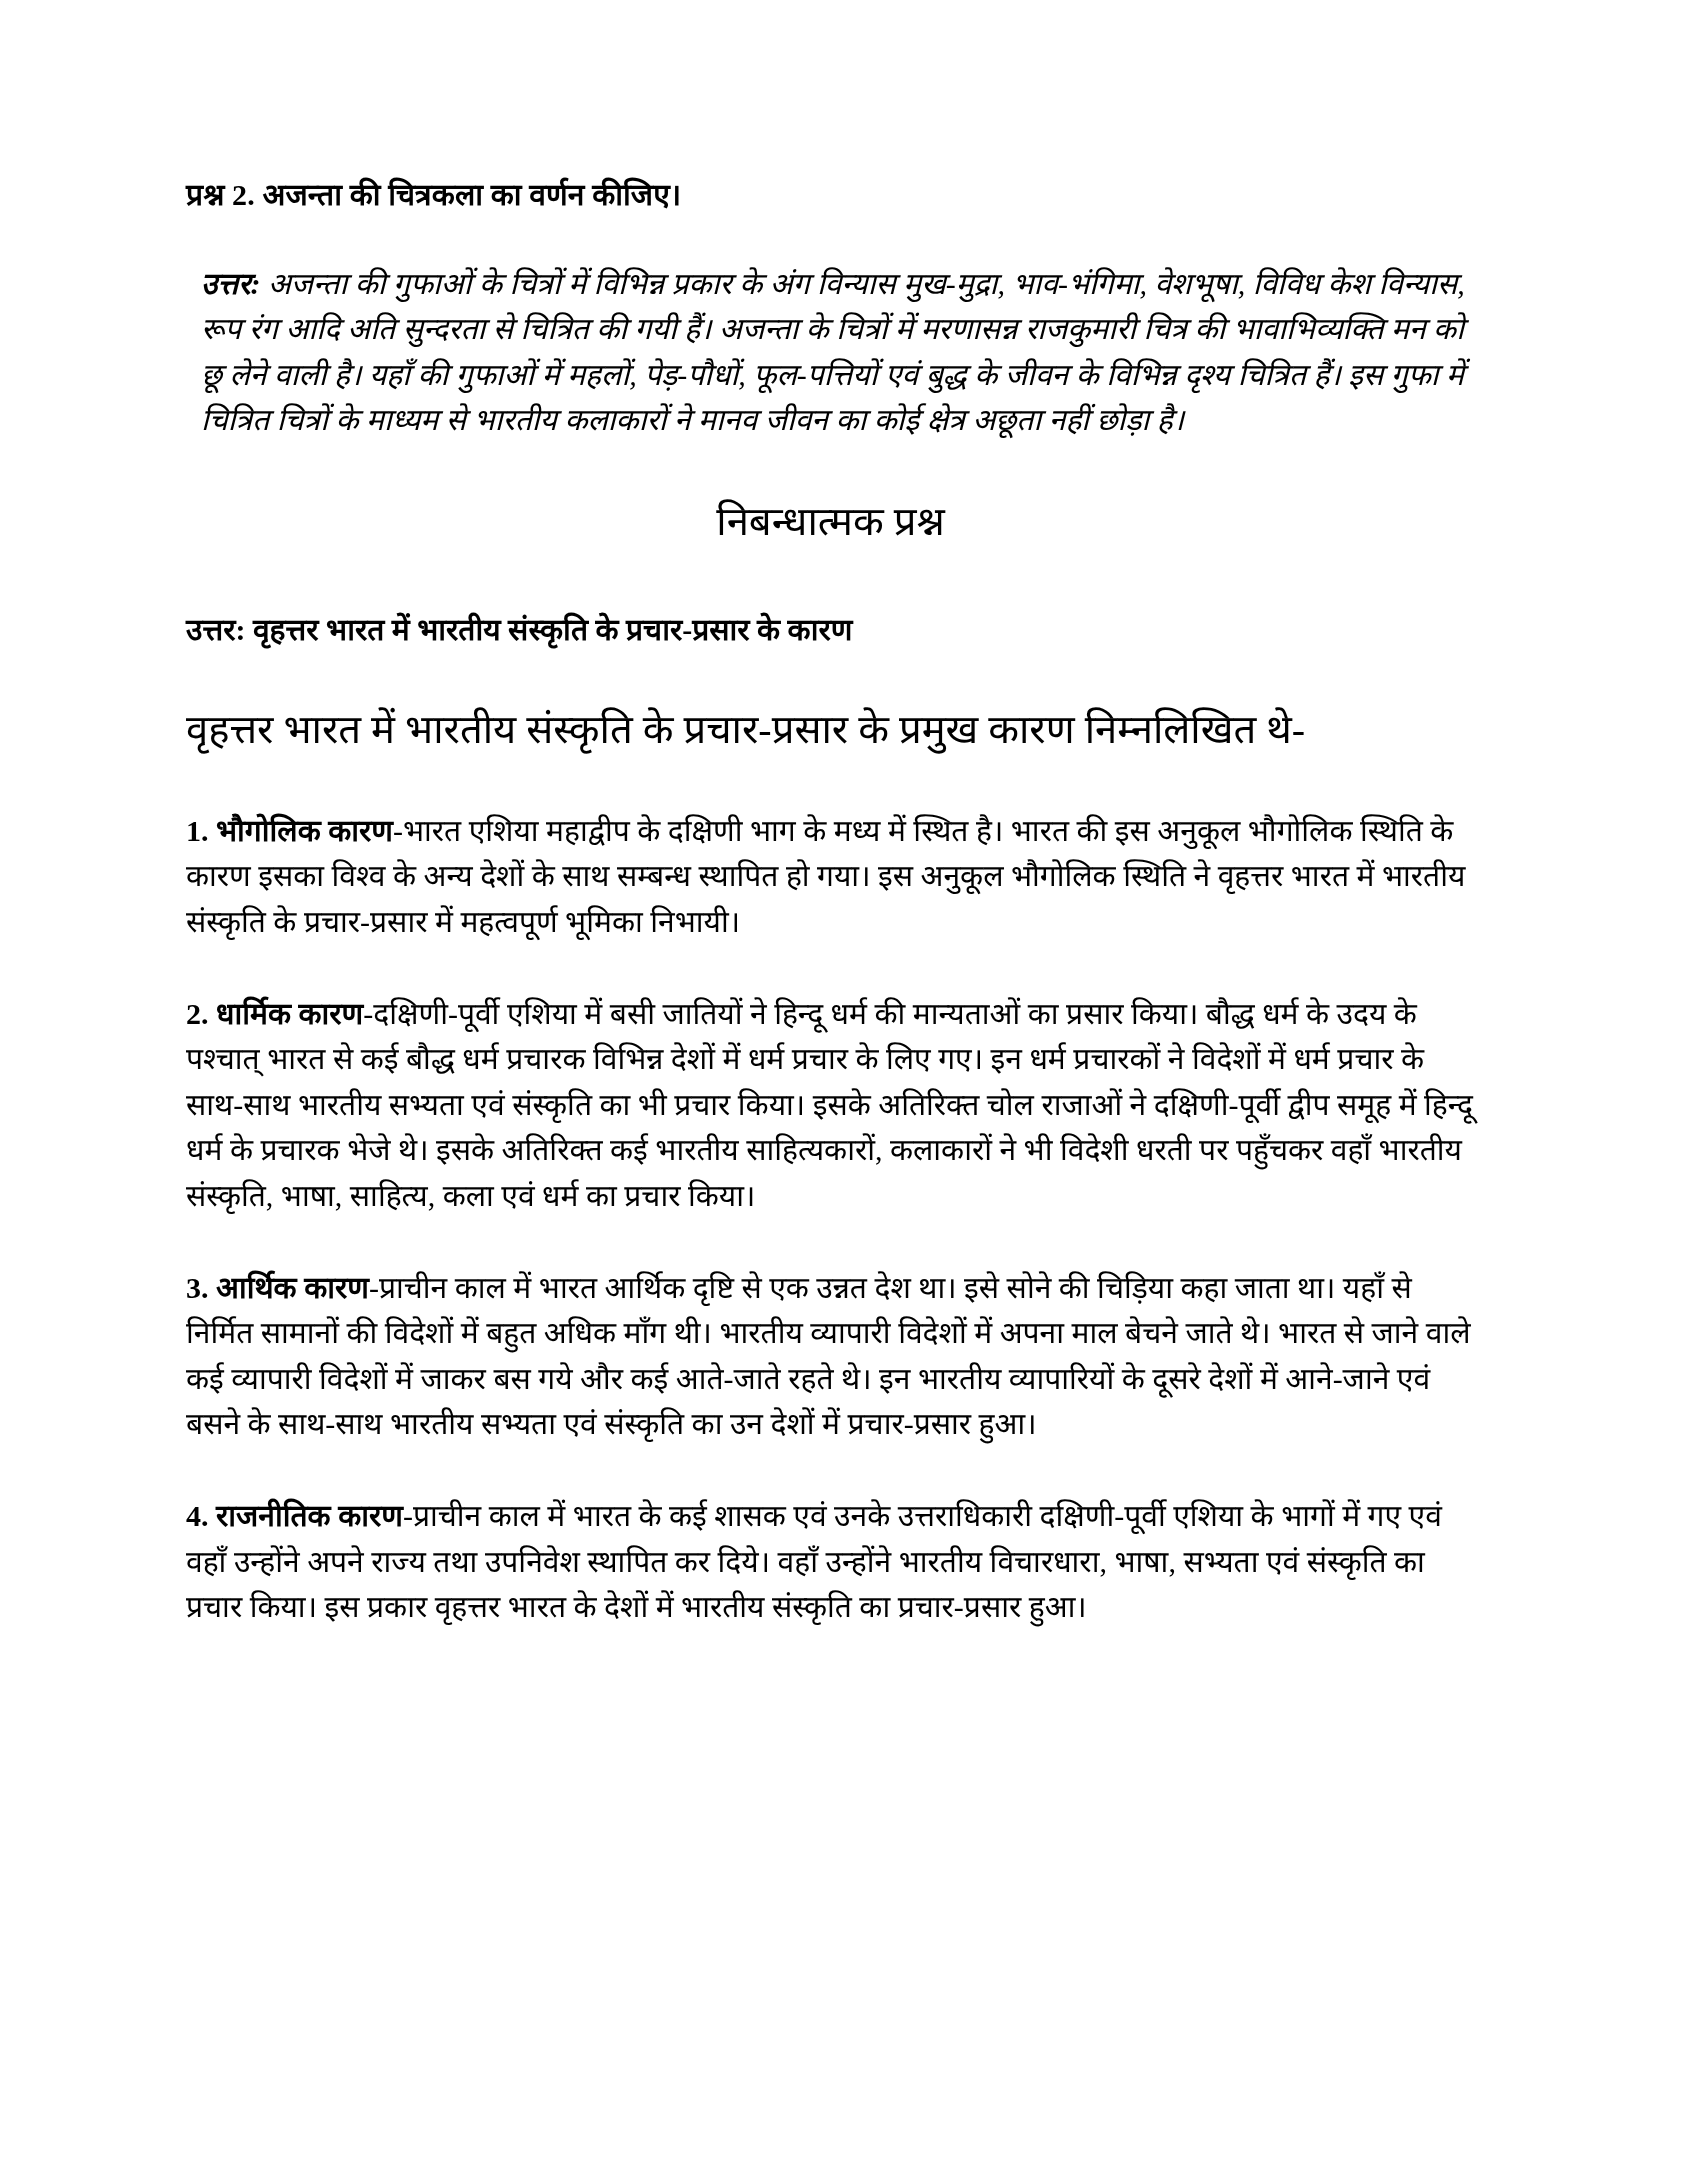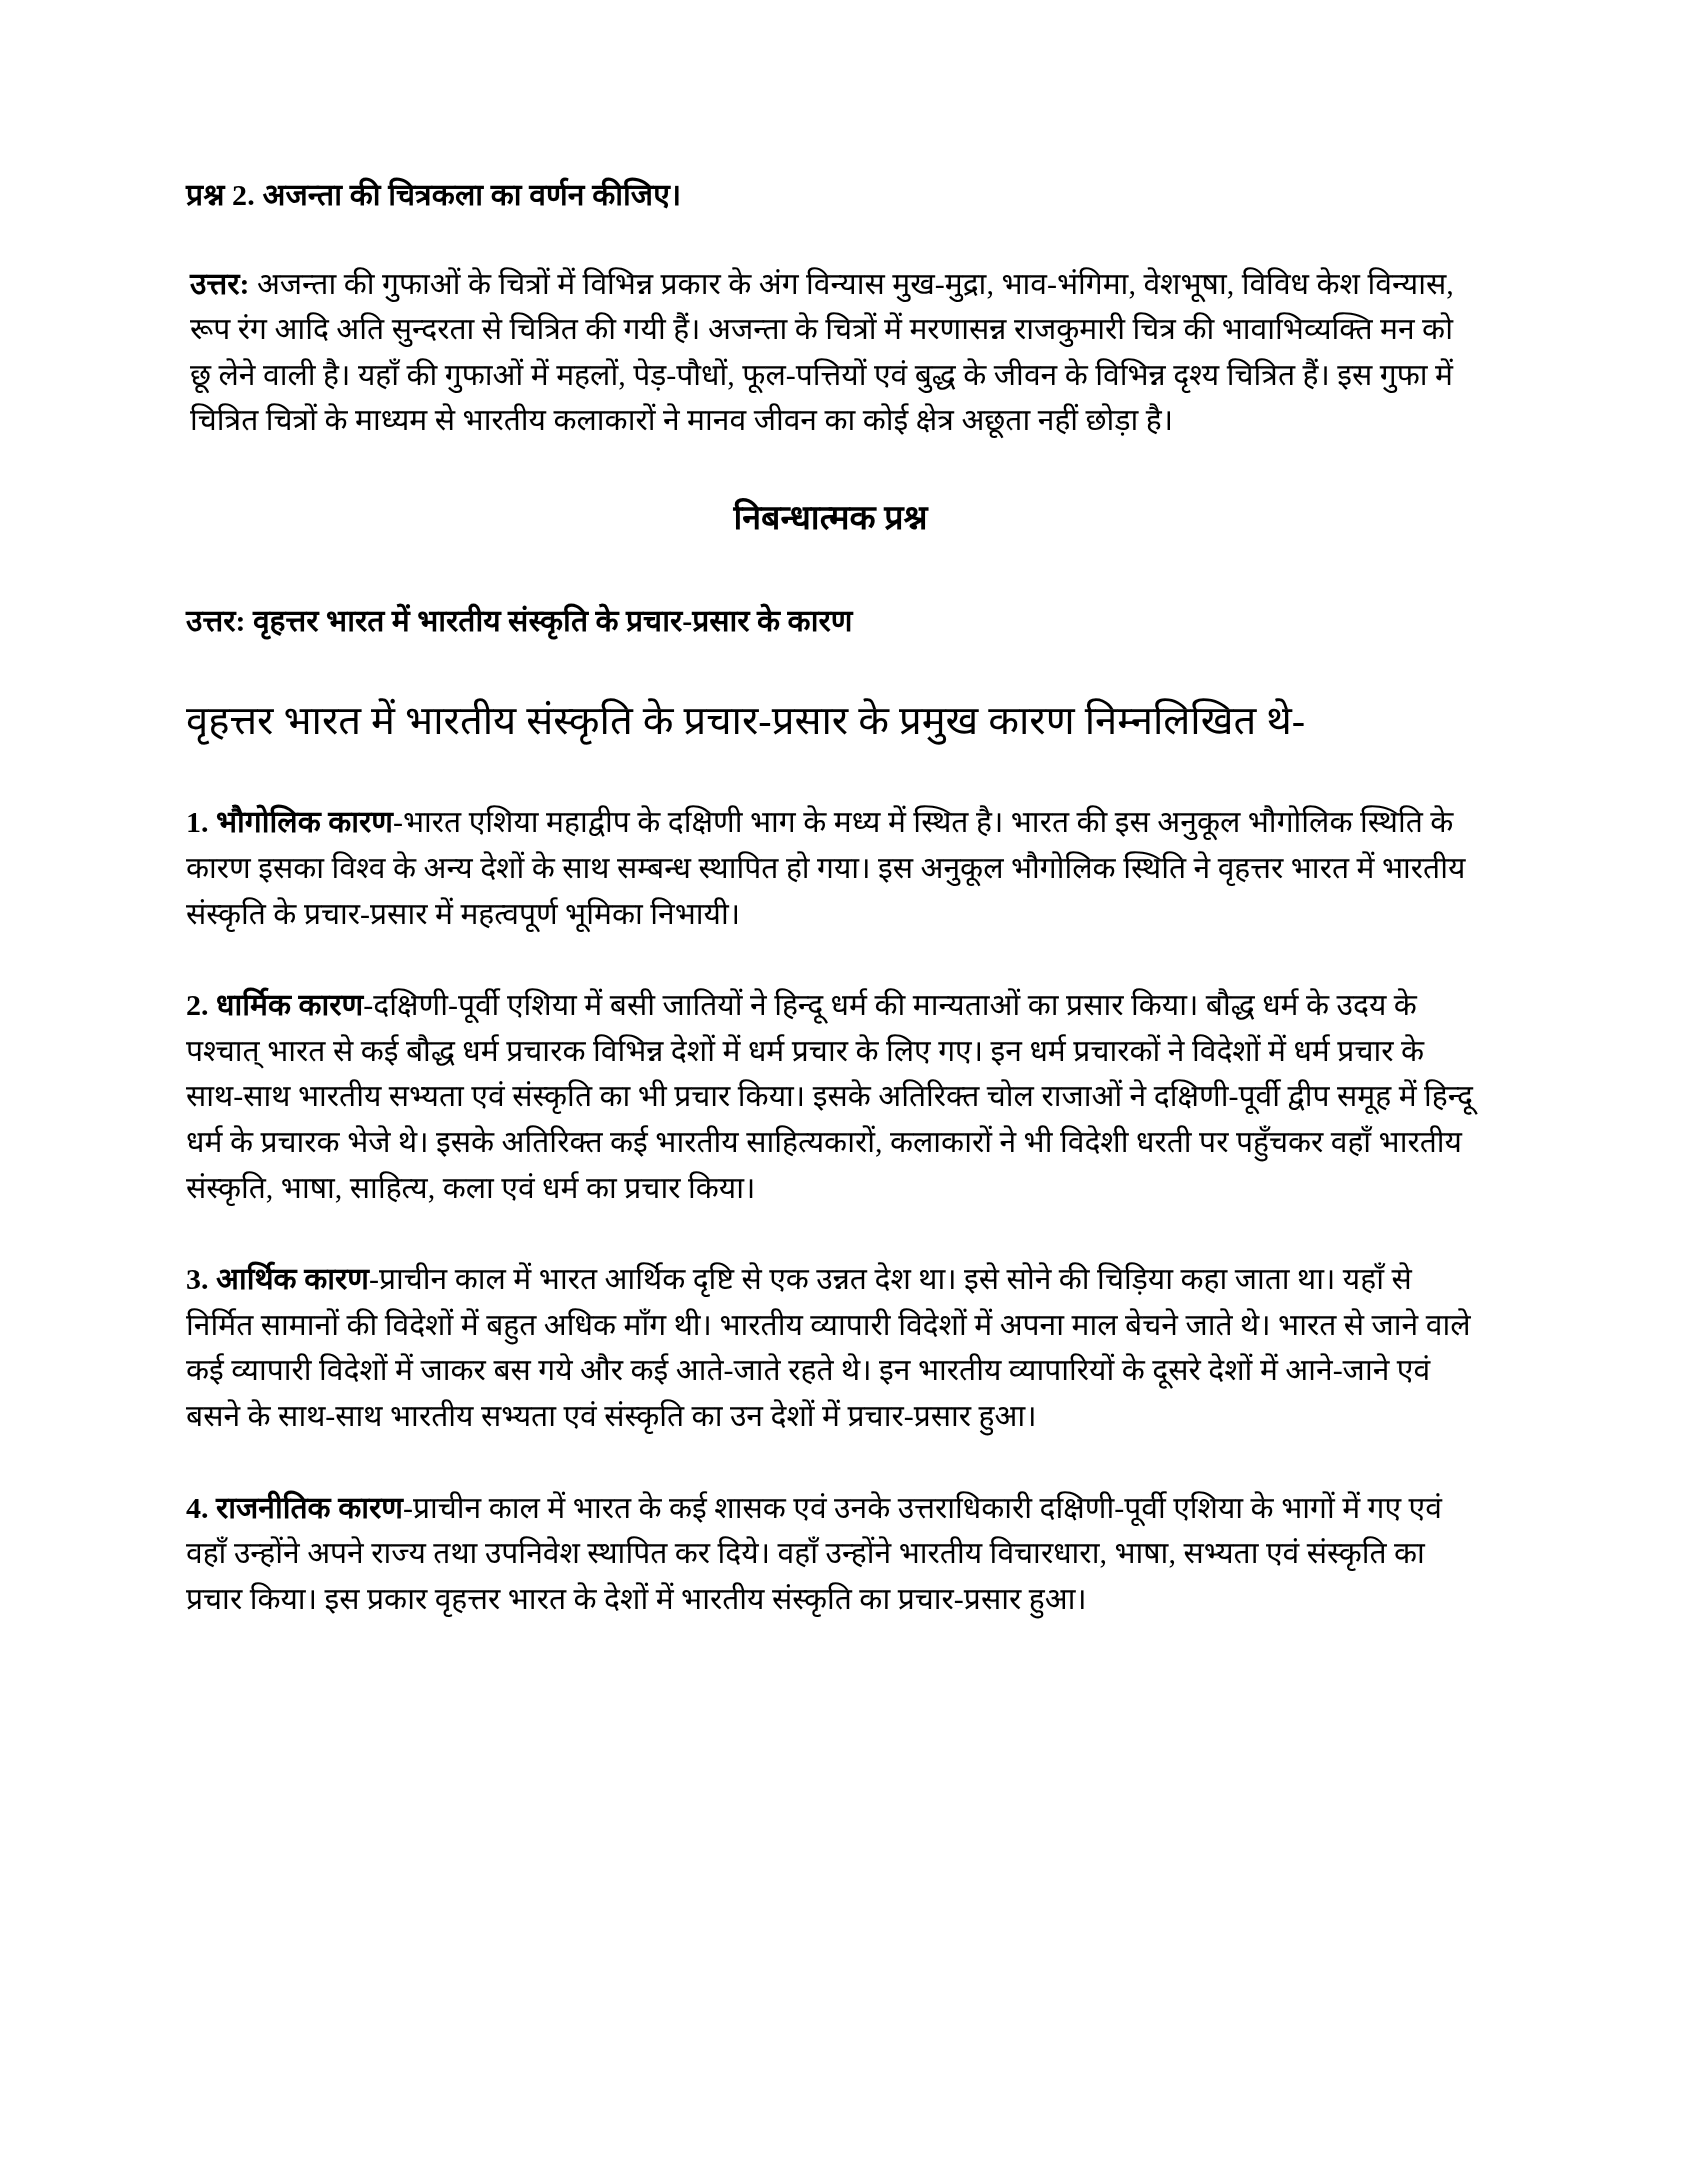--- a/index.html
+++ b/index.html
@@ -29,30 +29,31 @@
   .q-heading {
     font-weight: bold;
     font-size: 30px;
     line-height: 1.45;
     margin: 0 0 44px 0;
     letter-spacing: 0.1px;
   }
   .para {
     font-size: 30px;
     line-height: 1.52;
-    margin: 0 0 44px 4px;
+    margin: 0 0 44px 15px;
     text-align: left;
+    font-style: italic;
   }
   .para b, .lead {
     font-weight: bold;
   }
   .section-heading {
     text-align: center;
-    font-weight: bold;
-    font-size: 34px;
+    font-weight: normal;
+    font-size: 40px;
     line-height: 1.4;
     margin: 51px 0 57px 0;
   }
   .q-heading-2 {
     font-weight: bold;
     font-size: 30px;
     line-height: 1.5;
     margin: 0 0 46px 0;
   }
   .answer-heading {

